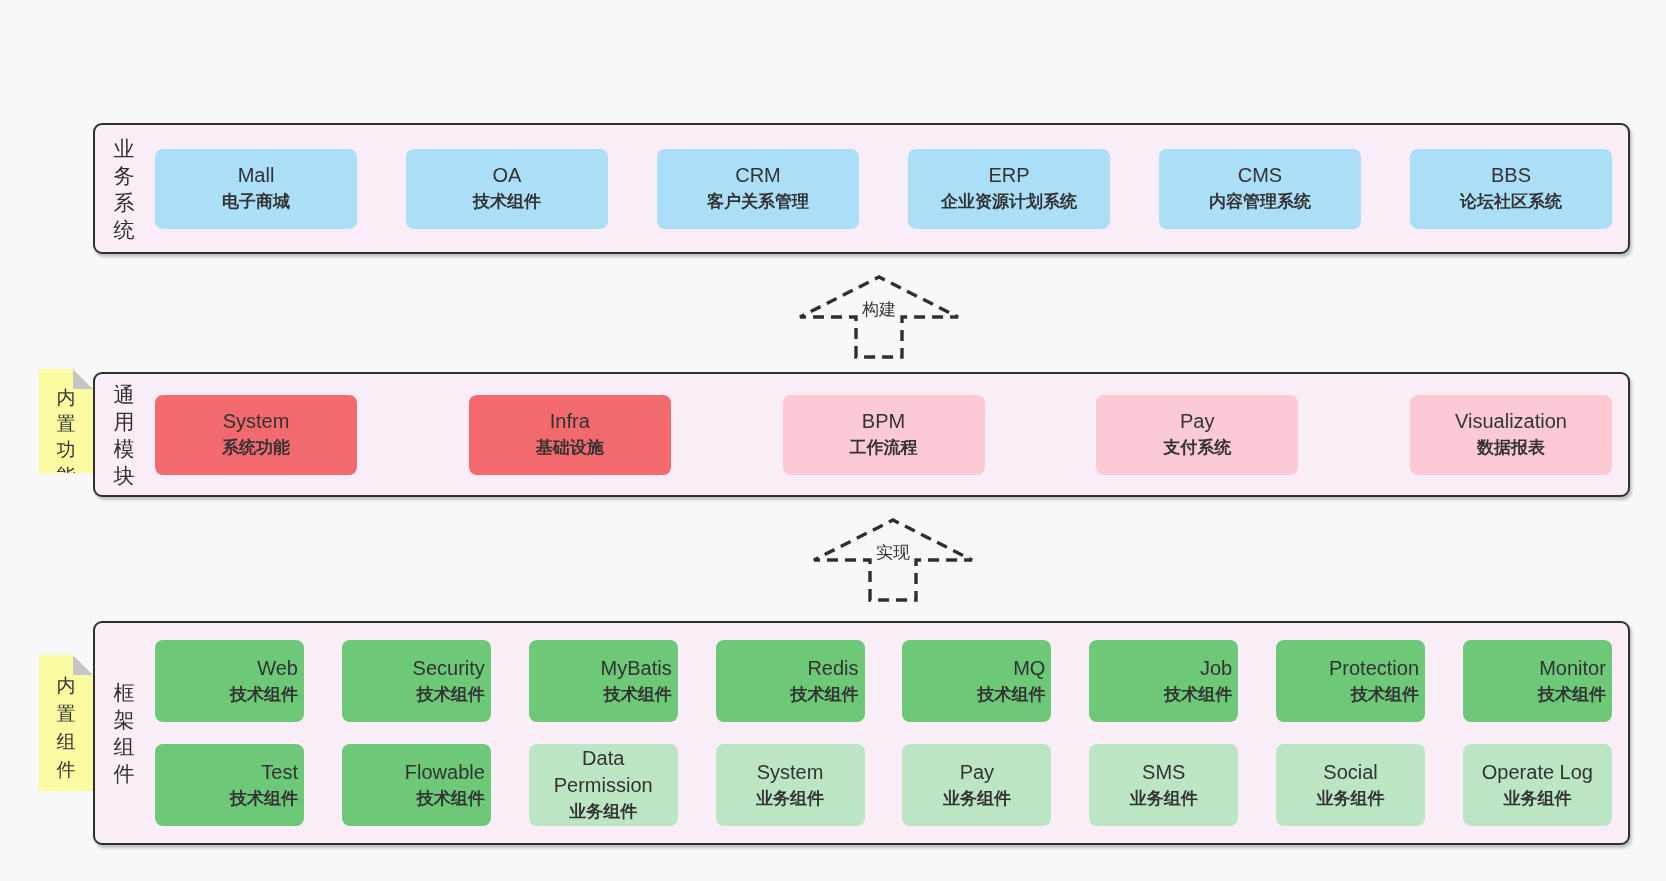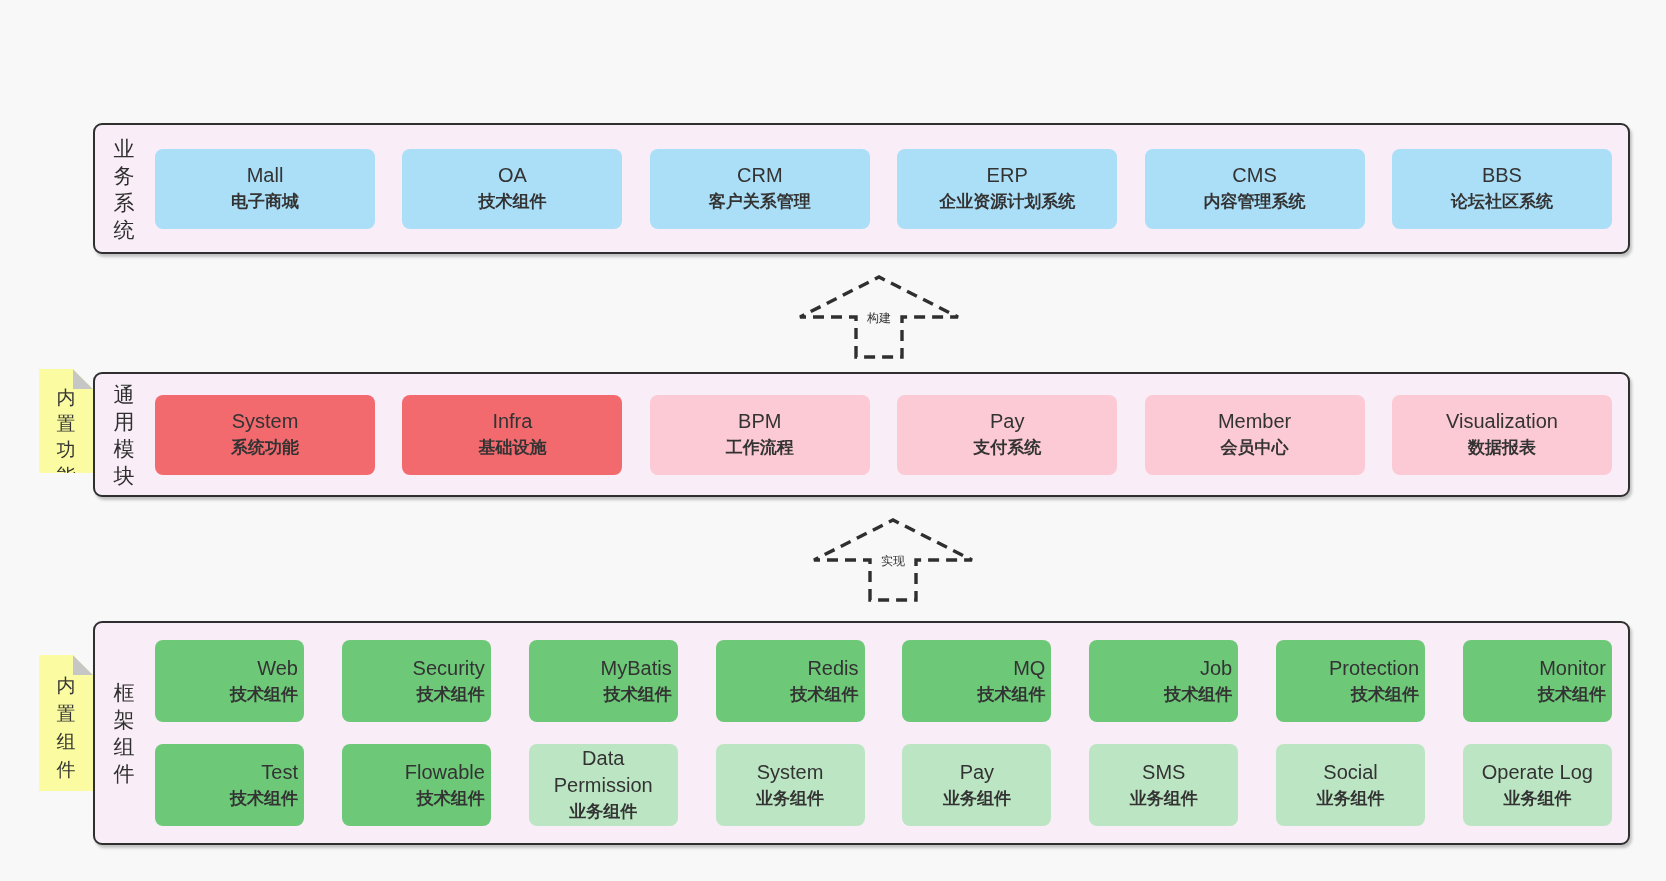--- a/index.html
+++ b/index.html
@@ -29,21 +29,21 @@
   .band-label .char{line-height:27px;}
   .band-content{
     position:absolute;left:60px;right:16px;top:0;height:100%;
     display:flex;flex-direction:column;justify-content:center;gap:22px;
   }
   .row{display:flex;justify-content:space-between;}
   .box{
     display:flex;flex-direction:column;justify-content:center;align-items:center;
     text-align:center;border-radius:8px;color:var(--c-text);padding:0 6px;
   }
-  .band-1 .box,.band-2 .box{width:220px;height:80px;align-items:center;}
+  .band-1 .box,.band-2 .box{width:202px;height:80px;align-items:center;}
   .band-3 .box{width:149px;height:82px;}
   .box .title{font-size:20px;line-height:1.35;}
   .box .subtitle{font-size:17px;line-height:1.5;font-weight:bold;}
   .v-blue{background:var(--c-blue);}
   .v-red{background:var(--c-red);}
   .v-pink{background:var(--c-pink);}
   .v-green{background:var(--c-green);align-items:flex-end;}
   .v-lightgreen{background:var(--c-lightgreen);}
   .note{
     position:absolute;width:54px;background:var(--c-note-bg);z-index:1;
@@ -63,22 +63,22 @@
   }
   .arrow{position:absolute;width:170px;height:86px;z-index:0;}
   .arrow-1{left:794px;top:273px;}
   .arrow-2{left:808px;top:516px;font-family:Liberation Serif, serif;}
   .arrow svg{display:block;width:100%;height:100%;}
   .arrow path{
     fill:none;stroke:var(--c-border);stroke-width:3.4;
     stroke-dasharray:11 7;stroke-linejoin:miter;
   }
   .arrow-label{
-    position:absolute;left:50%;top:37px;transform:translateX(-50%);
-    background:var(--c-page-bg);padding:0 3px;font-size:12px;color:var(--c-text);
+    position:absolute;left:50%;top:25px;transform:translateX(-50%);
+    background:var(--c-page-bg);padding:0 3px;font-size:17px;color:var(--c-text);
     white-space:nowrap;
   }
 </style>
 </head>
 <body>
 
 <div>
 
   <section class="band band-1">
     <div class="band-label">
@@ -153,24 +153,20 @@
           </div>
           <div class="box v-pink">
             <div class="title">BPM</div>
             <div class="subtitle">工作流程</div>
           </div>
           <div class="box v-pink">
             <div class="title">Pay</div>
             <div class="subtitle">支付系统</div>
           </div>
           <div class="box v-pink">
-            <div class="title">Member</div>
-            <div class="subtitle">会员中心</div>
-          </div>
-          <div class="box v-pink">
             <div class="title">Visualization</div>
             <div class="subtitle">数据报表</div>
           </div>
         </div>
       </div>
   </section>
 
   <div class="arrow arrow-2">
     <svg viewBox="0 0 170 86">
       <path d="M62 84 L62 44 L6 44 L85 4 L164 44 L108 44 L108 84 Z"></path>

